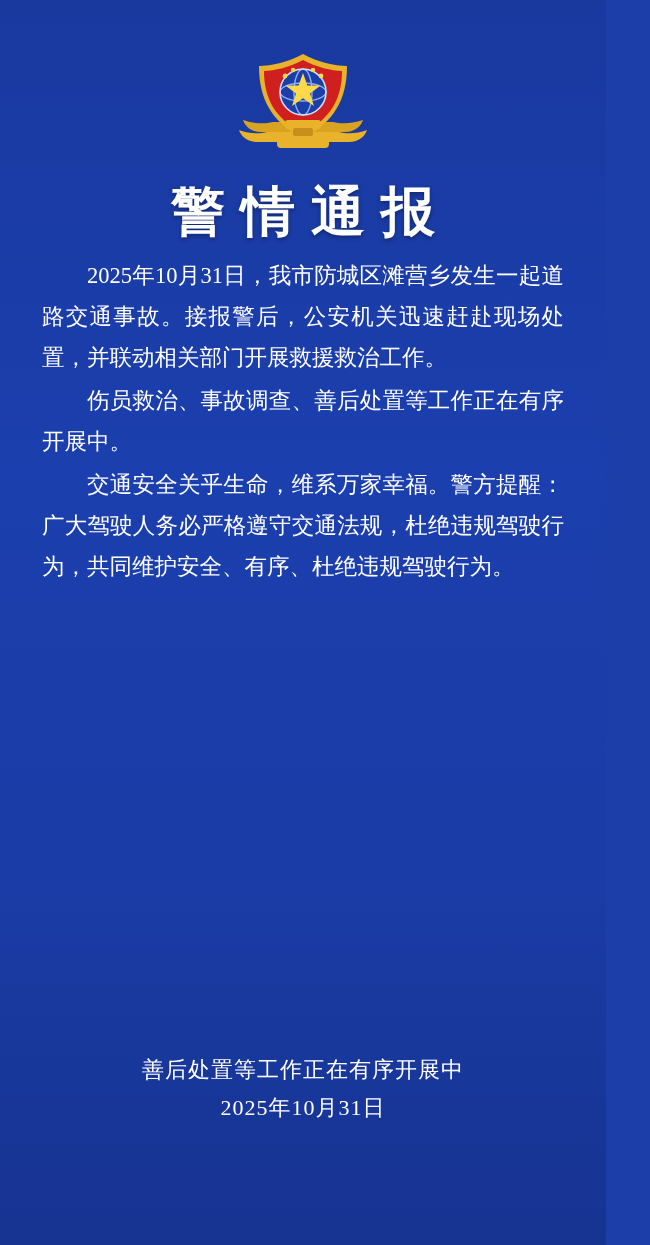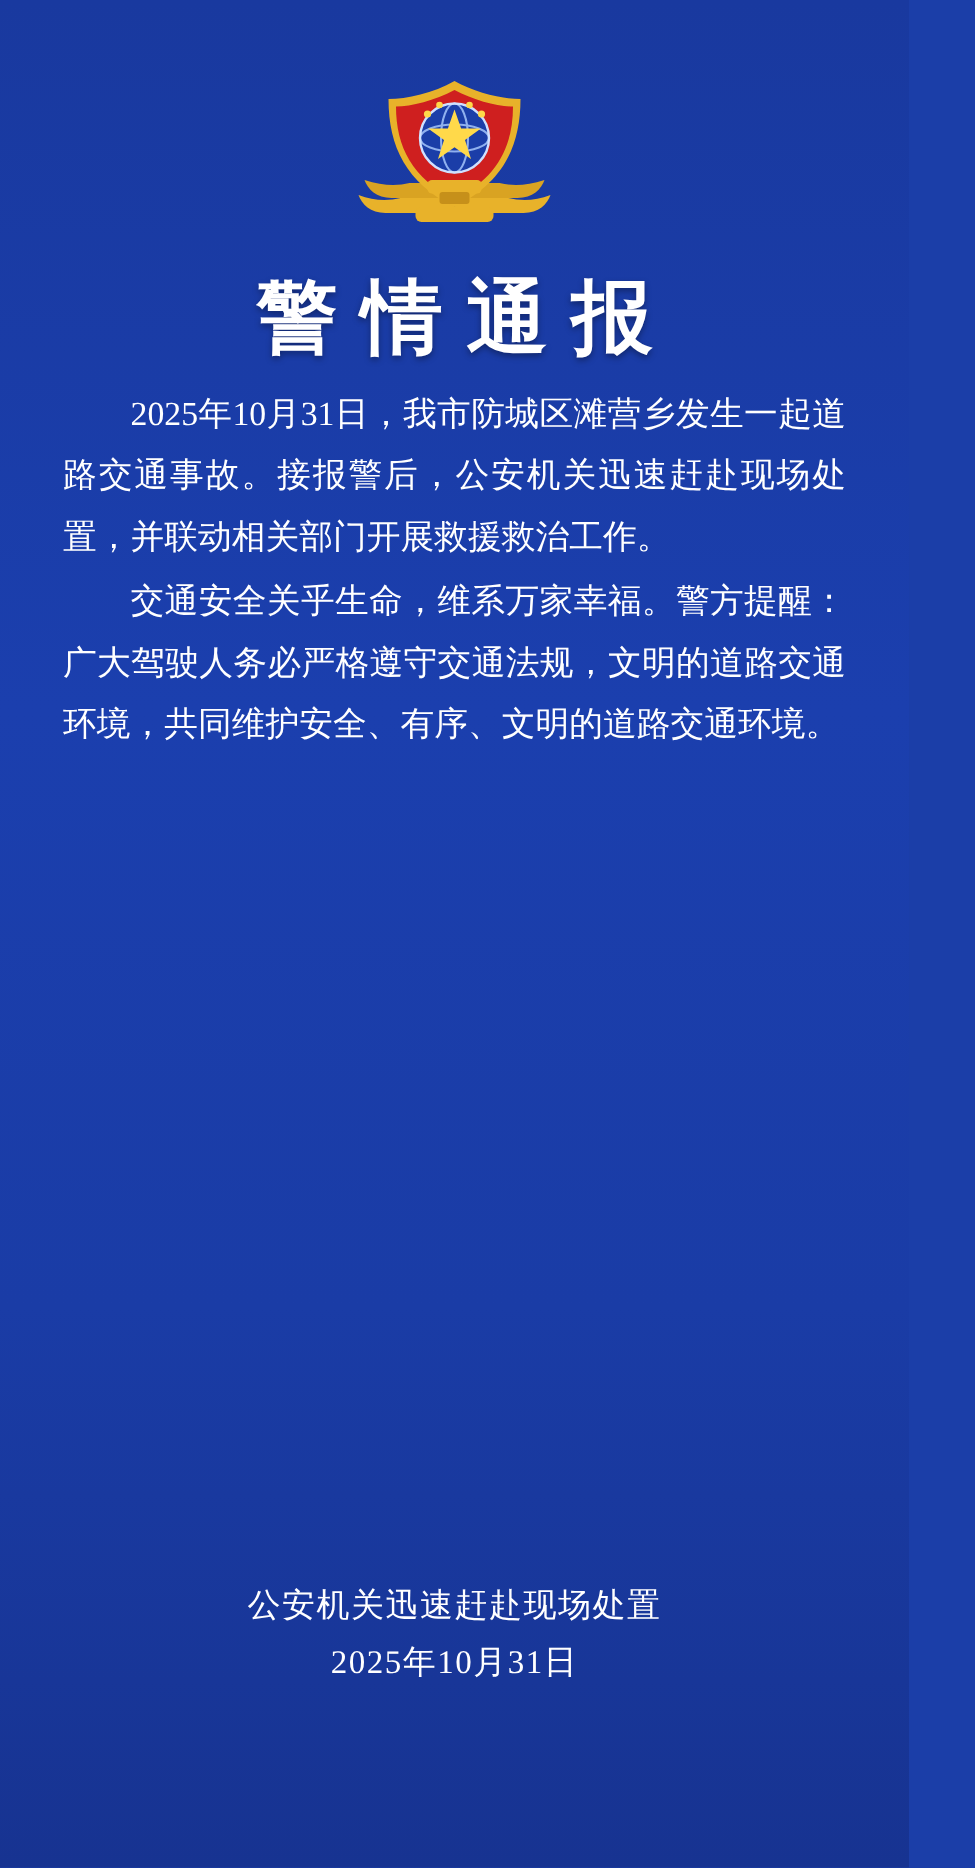--- a/index.html
+++ b/index.html
@@ -110,21 +110,22 @@
 
       <rect x="52" y="74" width="36" height="9" rx="3" fill="#e8b22a"></rect>
       <rect x="60" y="82" width="20" height="8" rx="2" fill="#c6901a"></rect>
     </svg>
   </div>
 
   <div class="title">警情通报</div>
 
   <div class="body-text">
     <p>2025年10月31日，我市防城区滩营乡发生一起道路交通事故。接报警后，公安机关迅速赶赴现场处置，并联动相关部门开展救援救治工作。</p>
-    <p>交通安全关乎生命，维系万家幸福。警方提醒：广大驾驶人务必严格遵守交通法规，文明的道路交通环境，共同维护安全、有序、文明的道路交通环境。</p>
+    <p>伤员救治、事故调查、善后处置等工作正在有序开展中。</p>
+    <p>交通安全关乎生命，维系万家幸福。警方提醒：广大驾驶人务必严格遵守交通法规，杜绝违规驾驶行为，共同维护安全、有序、杜绝违规驾驶行为。</p>
   </div>
 
   <div class="signature">
-    <div class="unit">公安机关迅速赶赴现场处置</div>
+    <div class="unit">善后处置等工作正在有序开展中</div>
     <div class="date">2025年10月31日</div>
   </div>
 
 </div>
 
 </body></html>

